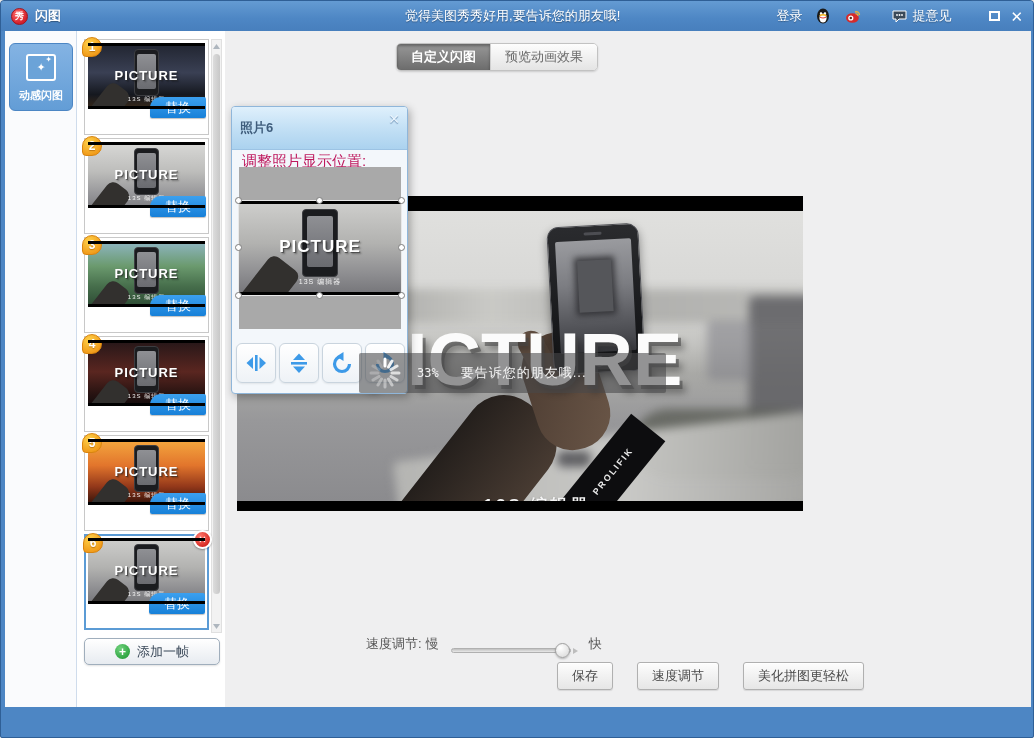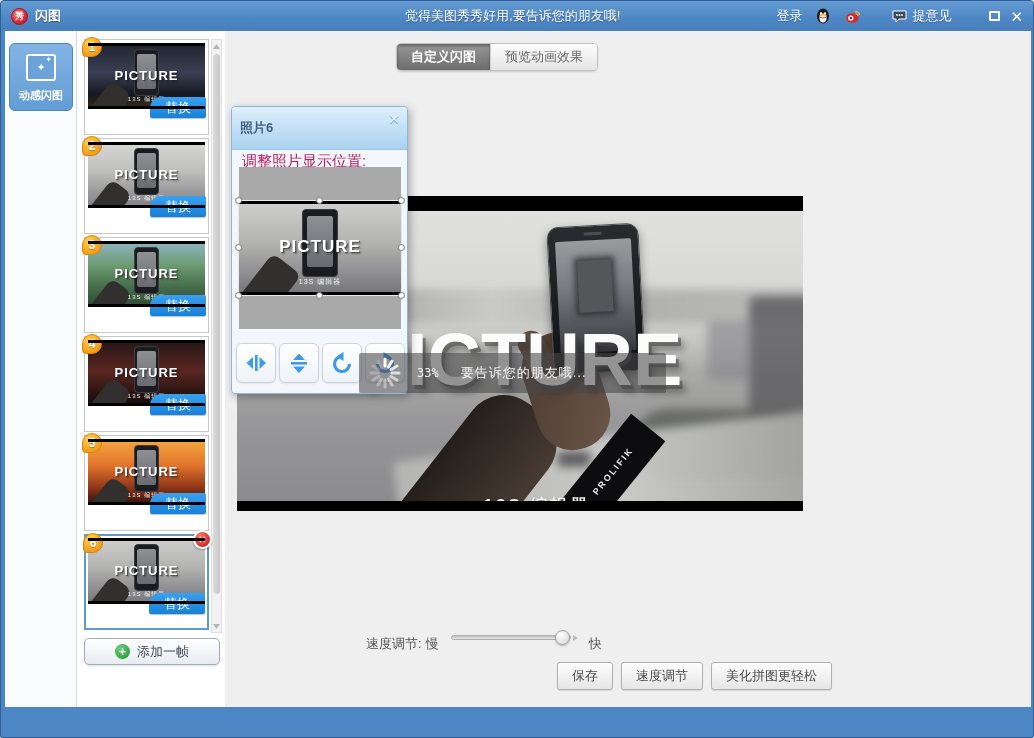--- a/index.html
+++ b/index.html
@@ -175,32 +175,32 @@
     display:flex; align-items:center; justify-content:center; }
 
   
   .band{ position:absolute; left:134px; top:322px; width:307px; height:40px; z-index:8;
     background:rgba(72,72,74,.58); border-radius:2px; display:flex; align-items:center; color:#f2f2f2; }
   .band .spin{ position:absolute; left:8px; top:2px; }
   .band .pct{ margin-left:58px; font-size:12px; font-family:"DejaVu Sans Mono","Liberation Mono",monospace; }
   .band .msg{ margin-left:22px; font-size:13px; letter-spacing:1px; }
 
   
-  .speedrow{ position:absolute; left:141px; top:604px; height:18px; display:flex; align-items:flex-start; }
+  .speedrow{ position:absolute; left:141px; top:604px; height:18px; display:flex; align-items:flex-end; }
   .sp-label{ font-size:13px; color:#555; }
   .sp-slow{ font-size:13px; color:#555; margin-left:4px; }
   .track{ position:relative; width:120px; height:5px; margin-left:12px; border-radius:3px;
     background:linear-gradient(180deg,#bfbfbf,#e9e9e9); border:1px solid #b0b0b0; }
   .track .arrowtip{ position:absolute; right:-8px; top:-1px; width:0; height:0;
     border-left:5px solid #bdbdbd; border-top:3px solid transparent; border-bottom:3px solid transparent; }
   .knob{ position:absolute; left:103px; top:-6px; width:15px; height:15px; border-radius:50%; cursor:pointer;
     background:radial-gradient(circle at 35% 30%,#ffffff,#dedede 80%); border:1px solid #9f9f9f;
     box-shadow:0 1px 2px rgba(0,0,0,.25); }
   .sp-fast{ font-size:13px; color:#555; margin-left:18px; }
-  .actions{ position:absolute; left:332px; top:631px; display:flex; gap:8px; }
+  .actions{ position:absolute; left:332px; top:631px; display:flex; gap:24px; }
   .abtn{ height:28px; padding:0 14px; border-radius:3px; border:1px solid #b0b0b0; cursor:pointer;
     background:linear-gradient(180deg,#fdfdfd,#e6e6e6); color:#4a4a4a; font-size:13px;
     box-shadow:0 1px 0 #fff inset, 0 1px 1px rgba(0,0,0,.1); display:flex; align-items:center; }
 
   
   .statusbar{ position:absolute; left:0; bottom:0; width:100%; height:32px; padding:0 10px 4px 10px;
     background:transparent; display:flex; align-items:center; gap:7px; color:#fff; font-size:13px; }
 </style>
 </head>
 <body>

